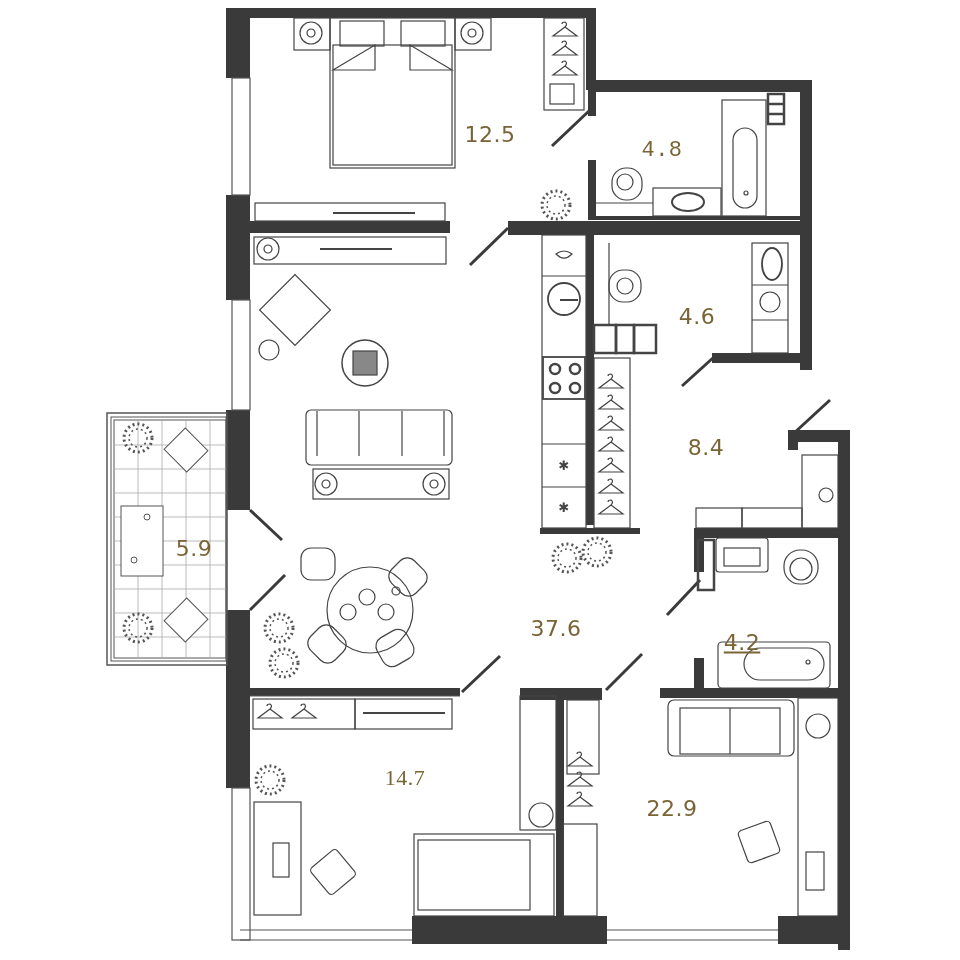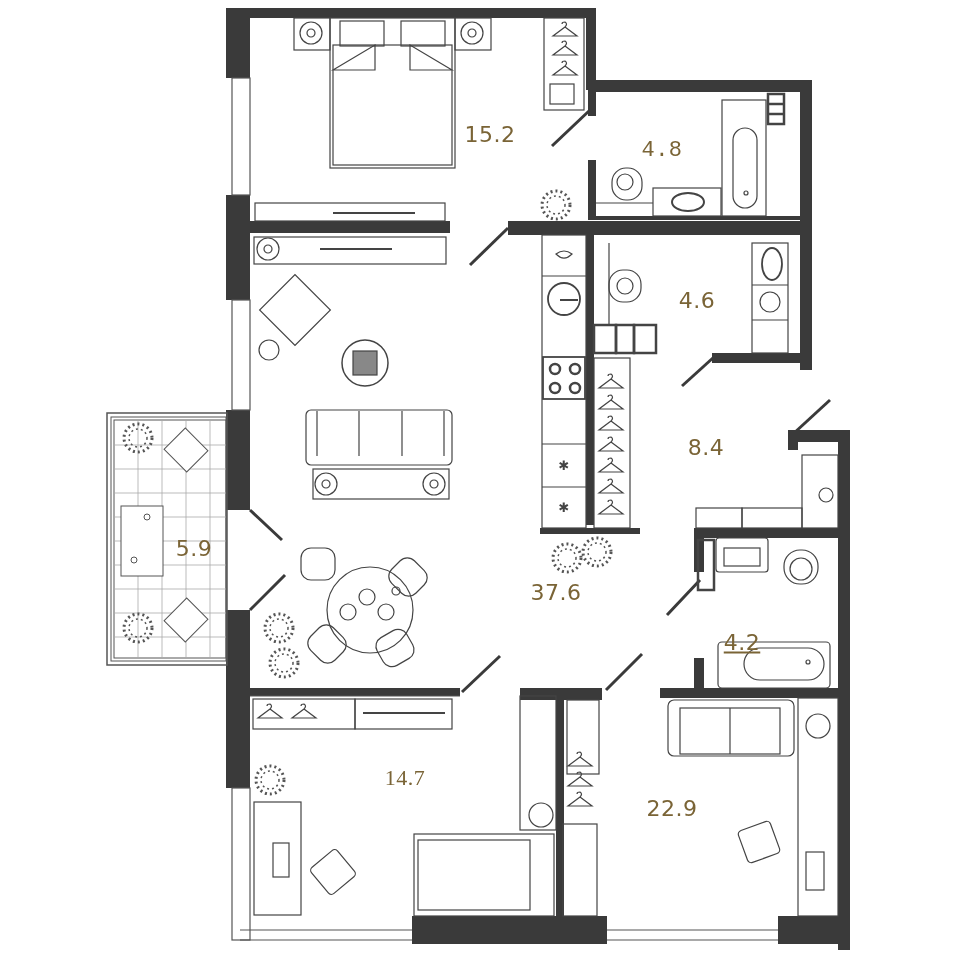--- a/index.html
+++ b/index.html
@@ -276,21 +276,21 @@
     <circle cx="818" cy="726" r="12"></circle>
     <rect x="742" y="825" width="34" height="34" rx="4" transform="rotate(-20 759 842)"></rect>
     <rect x="806" y="852" width="18" height="38"></rect>
   </g>
 
   <g stroke="#555" stroke-width="1" fill="none">
     <line x1="250" y1="696" x2="460" y2="696"></line>
   </g>
 </svg>
 
-<div class="label" style="left:490px;top:134px;">15.2</div>
+<div class="label" style="left:490px;top:134px;">12.5</div>
 <div class="label" style="left:662px;top:150px;font-family:Liberation Mono, monospace;">4.8</div>
-<div class="label" style="left:697px;top:300px;">4.6</div>
+<div class="label" style="left:697px;top:316px;">4.6</div>
 <div class="label" style="left:706px;top:447px;">8.4</div>
 <div class="label" style="left:742px;top:642px;text-decoration:underline;">4.2</div>
 <div class="label" style="left:194px;top:548px;text-align:center;">5.9</div>
-<div class="label" style="left:556px;top:592px;">37.6</div>
+<div class="label" style="left:556px;top:628px;">37.6</div>
 <div class="label" style="left:405px;top:778px;font-family:Liberation Serif, serif;">14.7</div>
 <div class="label" style="left:672px;top:808px;">22.9</div>
 
 </body></html>

